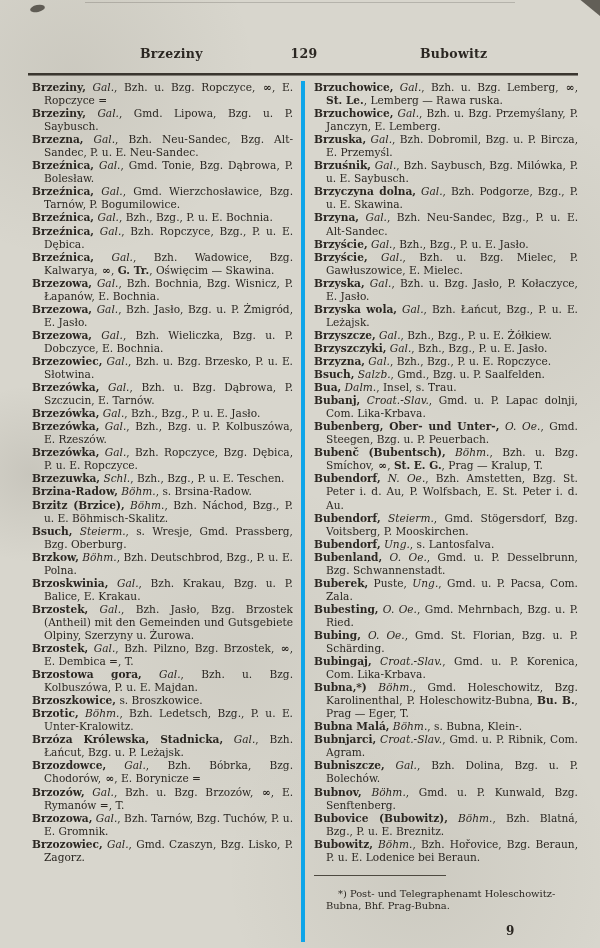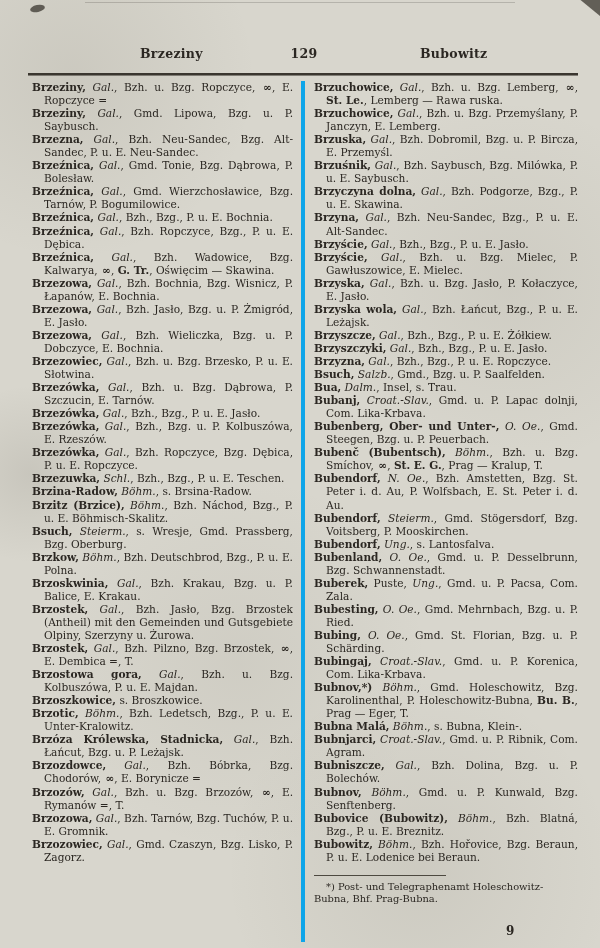--- a/index.html
+++ b/index.html
@@ -47,21 +47,21 @@
     display:flex;
   }
   .col{box-sizing:border-box;width:50%;font-size:10.6px;line-height:13.05px;text-align:justify;overflow:hidden;}
   .col-left{padding-right:8px;border-right:4px solid #0ea5e9;}
   .col-right{padding-left:9px;position:relative;}
   .entry{margin:0;text-indent:-12px;padding-left:12px;}
   .seg-b{font-weight:bold;}
   .seg-i{font-style:italic;}
   .seg-ph{font-weight:bold;letter-spacing:-1px;padding:0 1px;}
   .footnote-rule{width:132px;border:none;border-top:1px solid #4d4940;margin:11px 0 5px 0;}
-  .footnote{margin:0;font-size:9.9px;line-height:12.2px;text-align:left;text-indent:12px;}
+  .footnote{margin:12px;font-size:9.9px;line-height:12.2px;text-align:left;text-indent:12px;}
   .page-num{
     position:absolute;bottom:10px;left:506px;
     font-size:12px;font-weight:bold;
   }
 </style>
 </head>
 <body>
 
 <div class="scan-artifact-tl"></div>
 <div class="scan-artifact-tr"></div>
@@ -130,21 +130,21 @@
       <p class="entry"><span class="seg-b">Bubenberg, Ober- und Unter-,</span><span class="seg-i"> O. Oe.</span><span class="seg-n">, Gmd. Steegen, Bzg. u. P. Peuerbach.</span></p>
       <p class="entry"><span class="seg-b">Bubenč (Bubentsch),</span><span class="seg-i"> Böhm.</span><span class="seg-n">, Bzh. u. Bzg. Smíchov, </span><span class="seg-ph">∞</span><span class="seg-n">, </span><span class="seg-b">St. E. G.</span><span class="seg-n">, Prag — Kralup, T.</span></p>
       <p class="entry"><span class="seg-b">Bubendorf,</span><span class="seg-i"> N. Oe.</span><span class="seg-n">, Bzh. Amstetten, Bzg. St. Peter i. d. Au, P. Wolfsbach, E. St. Peter i. d. Au.</span></p>
       <p class="entry"><span class="seg-b">Bubendorf,</span><span class="seg-i"> Steierm.</span><span class="seg-n">, Gmd. Stögersdorf, Bzg. Voitsberg, P. Mooskirchen.</span></p>
       <p class="entry"><span class="seg-b">Bubendorf,</span><span class="seg-i"> Ung.</span><span class="seg-n">, s. Lantosfalva.</span></p>
       <p class="entry"><span class="seg-b">Bubenland,</span><span class="seg-i"> O. Oe.</span><span class="seg-n">, Gmd. u. P. Desselbrunn, Bzg. Schwannenstadt.</span></p>
       <p class="entry"><span class="seg-b">Buberek,</span><span class="seg-n"> Puste, </span><span class="seg-i">Ung.</span><span class="seg-n">, Gmd. u. P. Pacsa, Com. Zala.</span></p>
       <p class="entry"><span class="seg-b">Bubesting,</span><span class="seg-i"> O. Oe.</span><span class="seg-n">, Gmd. Mehrnbach, Bzg. u. P. Ried.</span></p>
       <p class="entry"><span class="seg-b">Bubing,</span><span class="seg-i"> O. Oe.</span><span class="seg-n">, Gmd. St. Florian, Bzg. u. P. Schärding.</span></p>
       <p class="entry"><span class="seg-b">Bubingaj,</span><span class="seg-i"> Croat.-Slav.</span><span class="seg-n">, Gmd. u. P. Korenica, Com. Lika-Krbava.</span></p>
-      <p class="entry"><span class="seg-b">Bubnov,*)</span><span class="seg-i"> Böhm.</span><span class="seg-n">, Gmd. Holeschowitz, Bzg. Karolinenthal, P. Holeschowitz-Bubna, </span><span class="seg-b">Bu. B.</span><span class="seg-n">, Prag — Eger, T.</span></p>
+      <p class="entry"><span class="seg-b">Bubna,*)</span><span class="seg-i"> Böhm.</span><span class="seg-n">, Gmd. Holeschowitz, Bzg. Karolinenthal, P. Holeschowitz-Bubna, </span><span class="seg-b">Bu. B.</span><span class="seg-n">, Prag — Eger, T.</span></p>
       <p class="entry"><span class="seg-b">Bubna Malá,</span><span class="seg-i"> Böhm.</span><span class="seg-n">, s. Bubna, Klein-.</span></p>
       <p class="entry"><span class="seg-b">Bubnjarci,</span><span class="seg-i"> Croat.-Slav.</span><span class="seg-n">, Gmd. u. P. Ribnik, Com. Agram.</span></p>
       <p class="entry"><span class="seg-b">Bubniszcze,</span><span class="seg-i"> Gal.</span><span class="seg-n">, Bzh. Dolina, Bzg. u. P. Bolechów.</span></p>
       <p class="entry"><span class="seg-b">Bubnov,</span><span class="seg-i"> Böhm.</span><span class="seg-n">, Gmd. u. P. Kunwald, Bzg. Senftenberg.</span></p>
       <p class="entry"><span class="seg-b">Bubovice (Bubowitz),</span><span class="seg-i"> Böhm.</span><span class="seg-n">, Bzh. Blatná, Bzg., P. u. E. Breznitz.</span></p>
       <p class="entry"><span class="seg-b">Bubowitz,</span><span class="seg-i"> Böhm.</span><span class="seg-n">, Bzh. Hořovice, Bzg. Beraun, P. u. E. Lodenice bei Beraun.</span></p>
       <hr class="footnote-rule">
       <p class="footnote">*) Post- und Telegraphenamt Holeschowitz-Bubna, Bhf. Prag-Bubna.</p>
     </div>
 </div>

